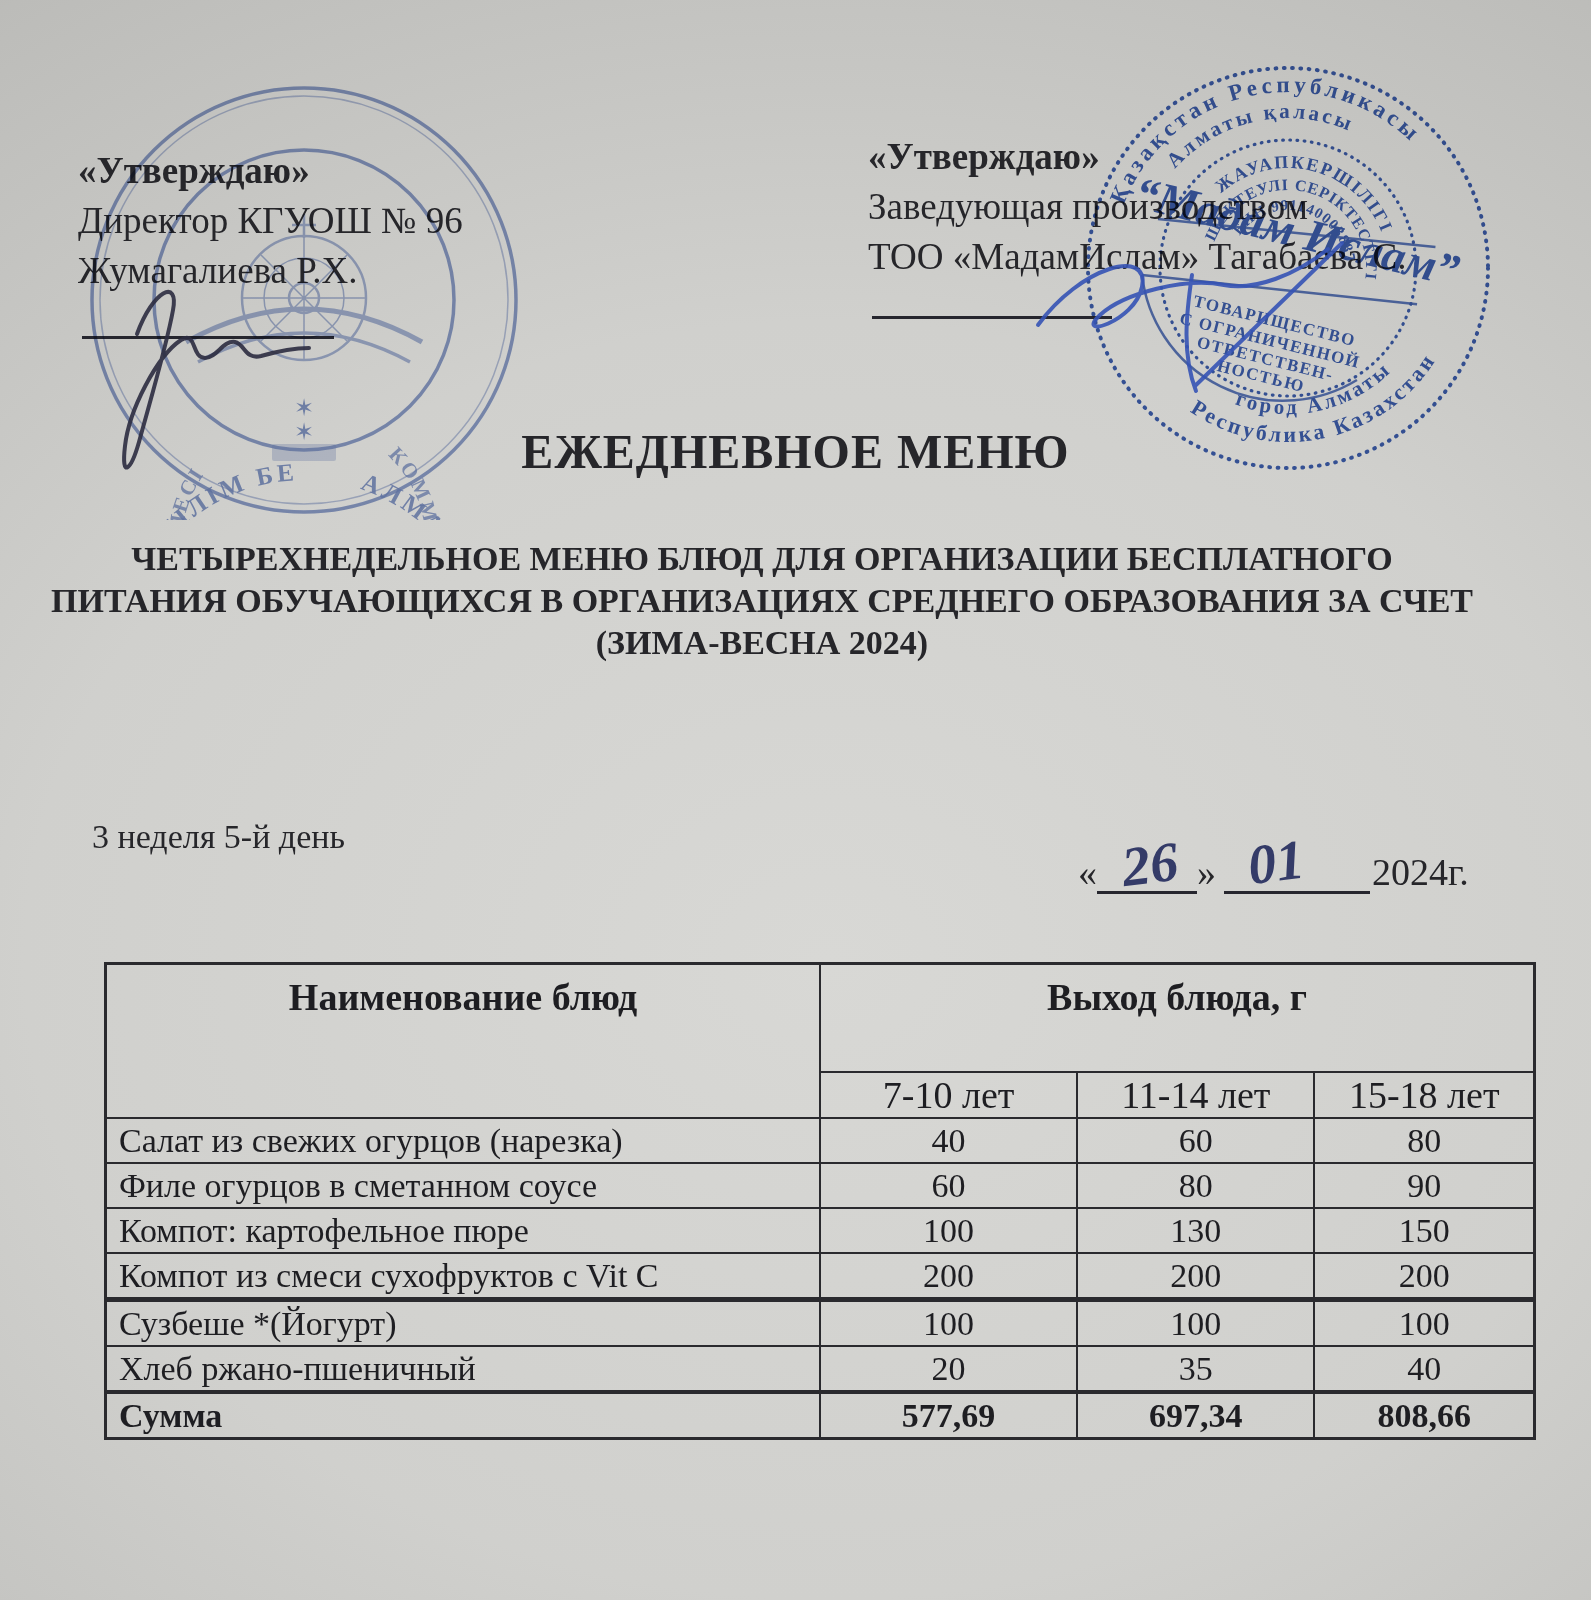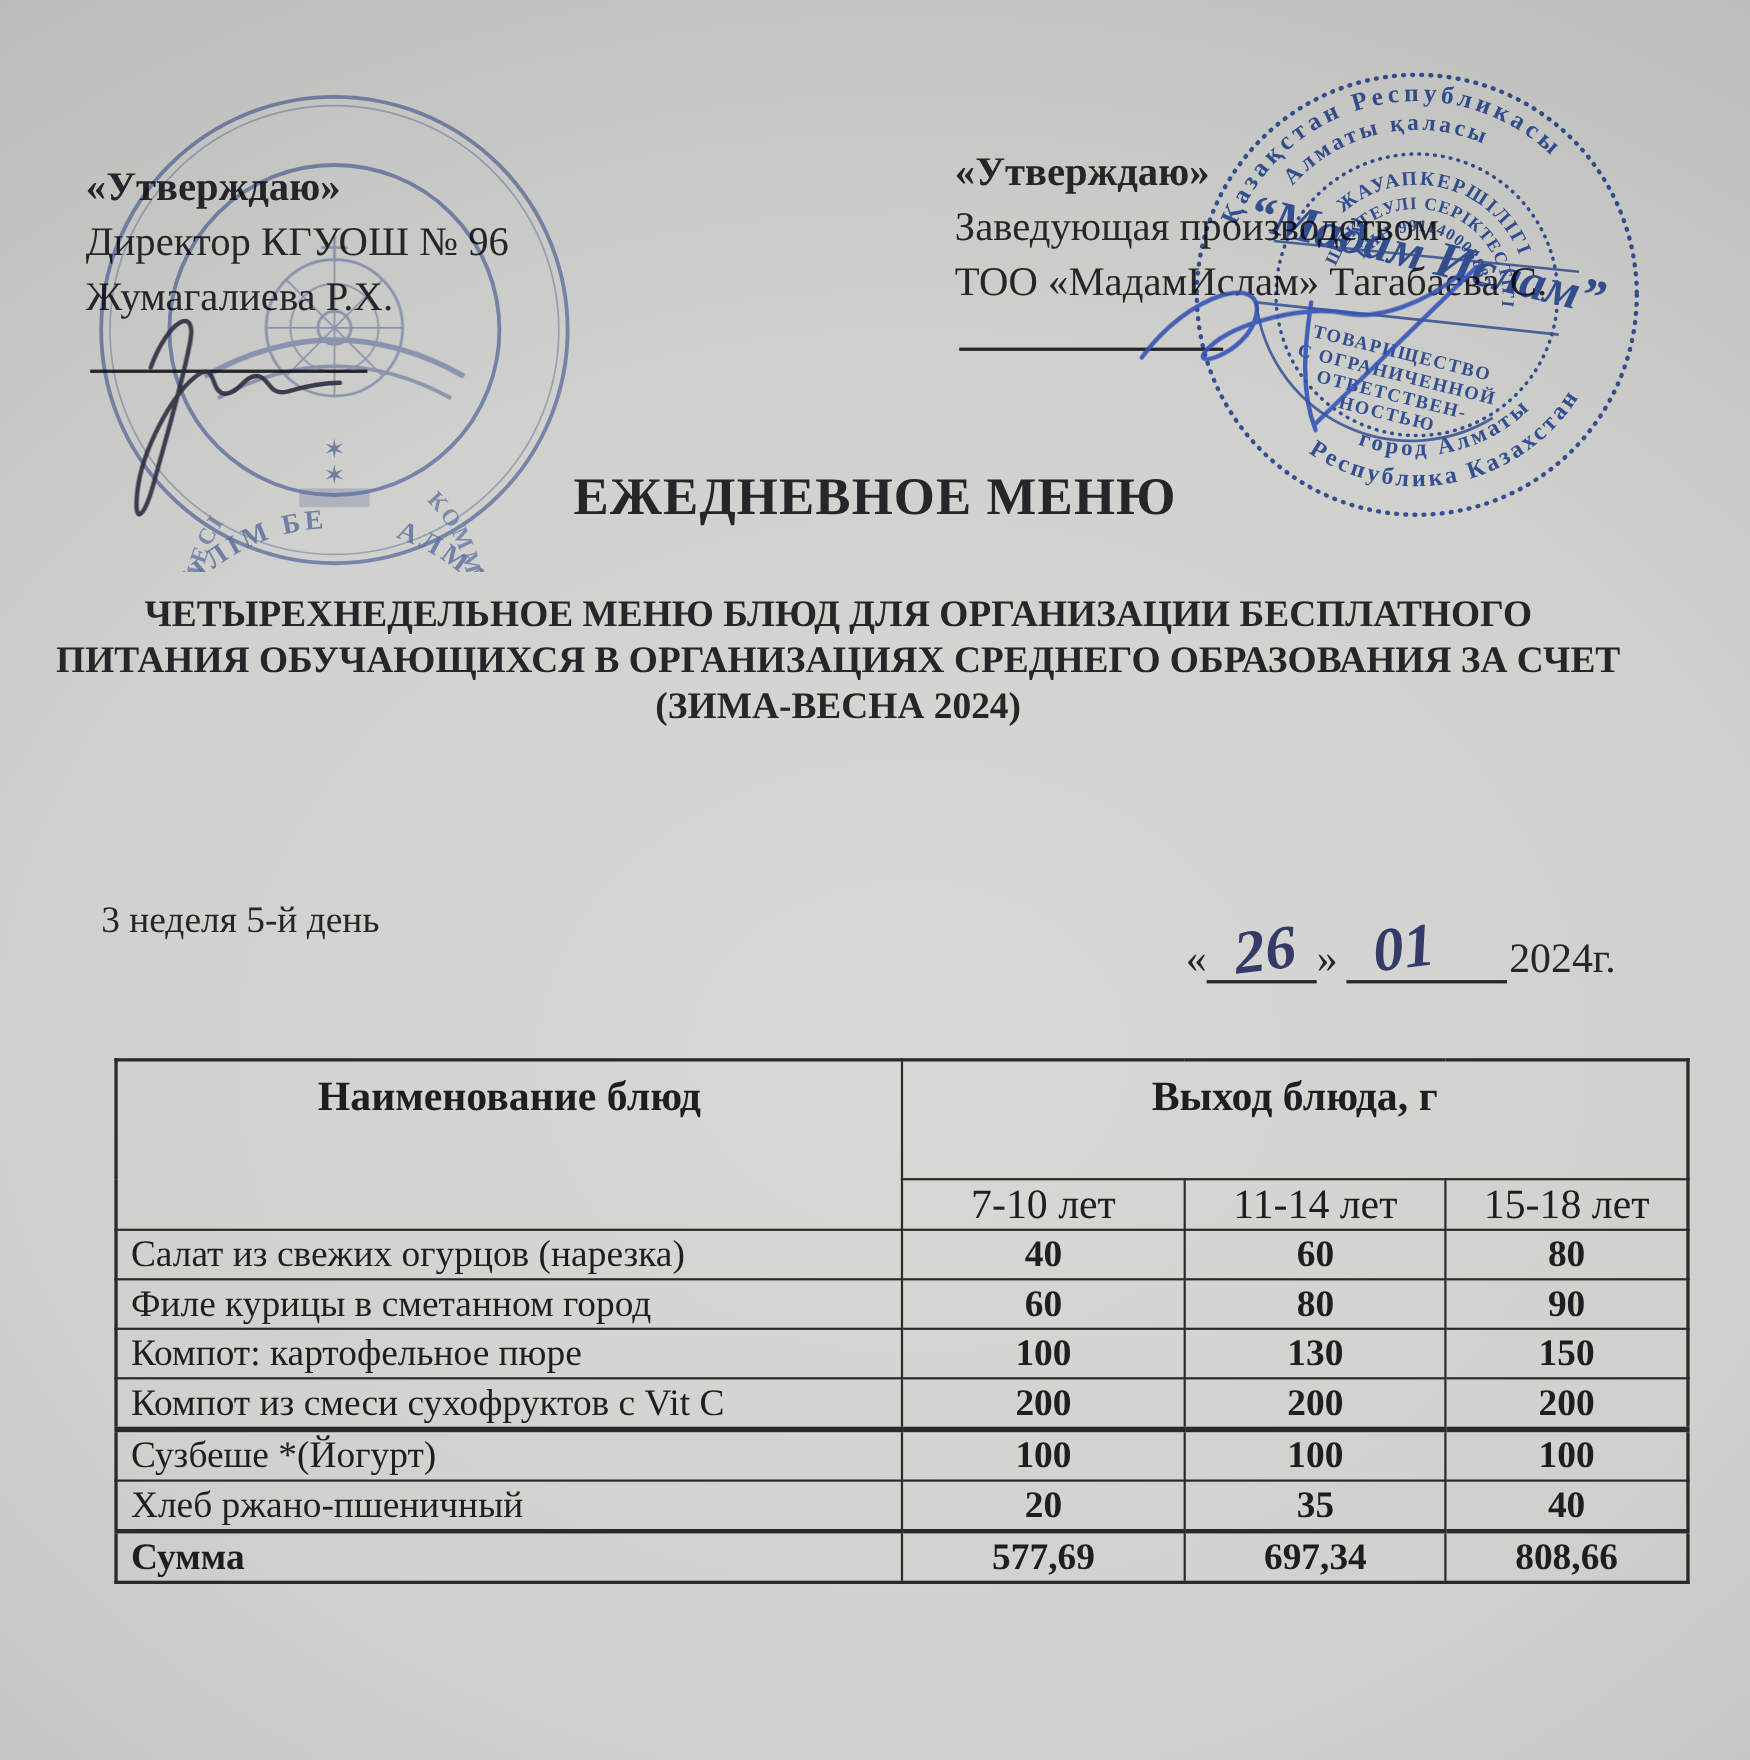--- a/index.html
+++ b/index.html
@@ -36,21 +36,21 @@
   .menu-table{position:absolute;left:104px;top:942px;width:1432px;z-index:4;
               border-collapse:collapse;table-layout:fixed;
               font-size:34px;color:#1e1e22;}
   .menu-table th,.menu-table td{border:2px solid #2a2a2e;padding:0 6px;}
   .menu-table{border:3px solid #2a2a2e;margin-top:20px;}
   .menu-table thead th{font-weight:bold;font-size:38px;vertical-align:top;padding-top:10px;}
   .row-head1 th{height:96px;}
   .row-head2 td{height:44px;font-size:38px;text-align:center;font-weight:normal;vertical-align:middle;padding-top:0;}
   .menu-table tbody td{height:43px;}
   .cell-name{text-align:left;padding-left:12px !important;}
-  .cell-num{text-align:center;font-weight:bold;}
+  .cell-num{text-align:center;}
   .row-szb td{border-top:5px solid #2a2a2e;}
   .row-total td{border-top:4px solid #2a2a2e;font-weight:bold;}
 
   
   .stamp{z-index:6;mix-blend-mode:multiply;pointer-events:none;}
   .stamp-left{left:86px;top:80px;color:#5b76bc;opacity:.85;}
   .stamp-right{left:1080px;top:60px;color:#3156b2;opacity:.93;}
   .stamp text{fill:currentColor;}
 
   
@@ -113,21 +113,21 @@
       </tr>
     </thead>
     <tbody>
       <tr>
         <td class="cell-name">Салат из свежих огурцов (нарезка)</td>
         <td class="cell-num">40</td>
         <td class="cell-num">60</td>
         <td class="cell-num">80</td>
       </tr>
       <tr>
-        <td class="cell-name">Филе курицы в сметанном город</td>
+        <td class="cell-name">Филе огурцов в сметанном соусе</td>
         <td class="cell-num">60</td>
         <td class="cell-num">80</td>
         <td class="cell-num">90</td>
       </tr>
       <tr>
         <td class="cell-name">Компот: картофельное пюре</td>
         <td class="cell-num">100</td>
         <td class="cell-num">130</td>
         <td class="cell-num">150</td>
       </tr>

